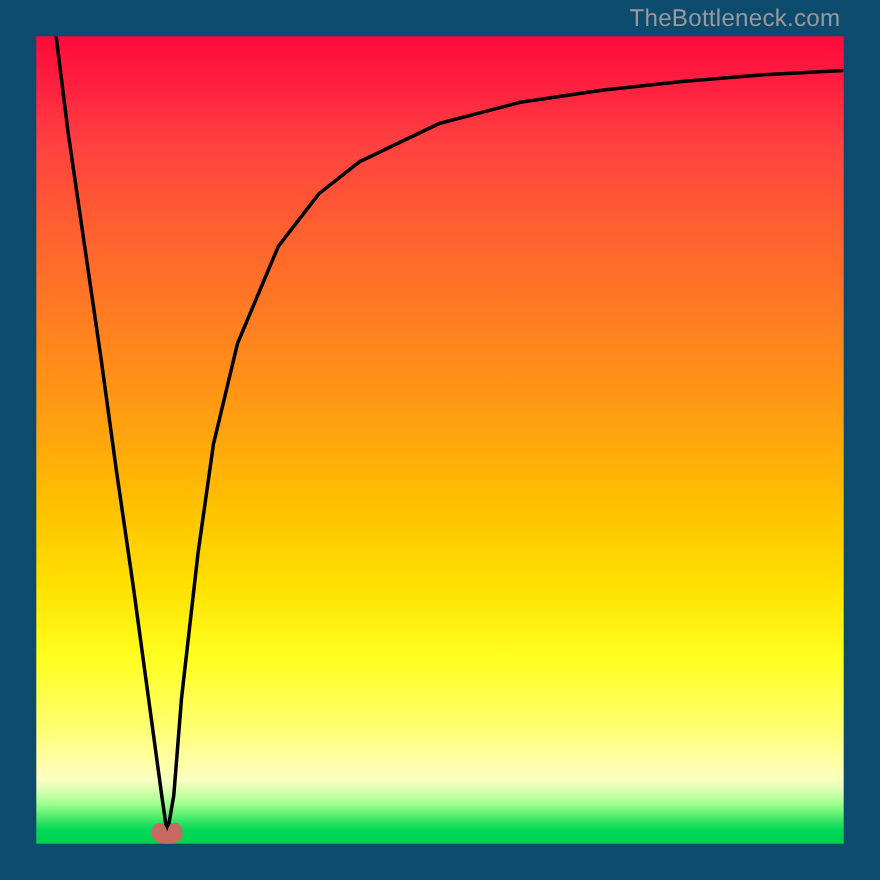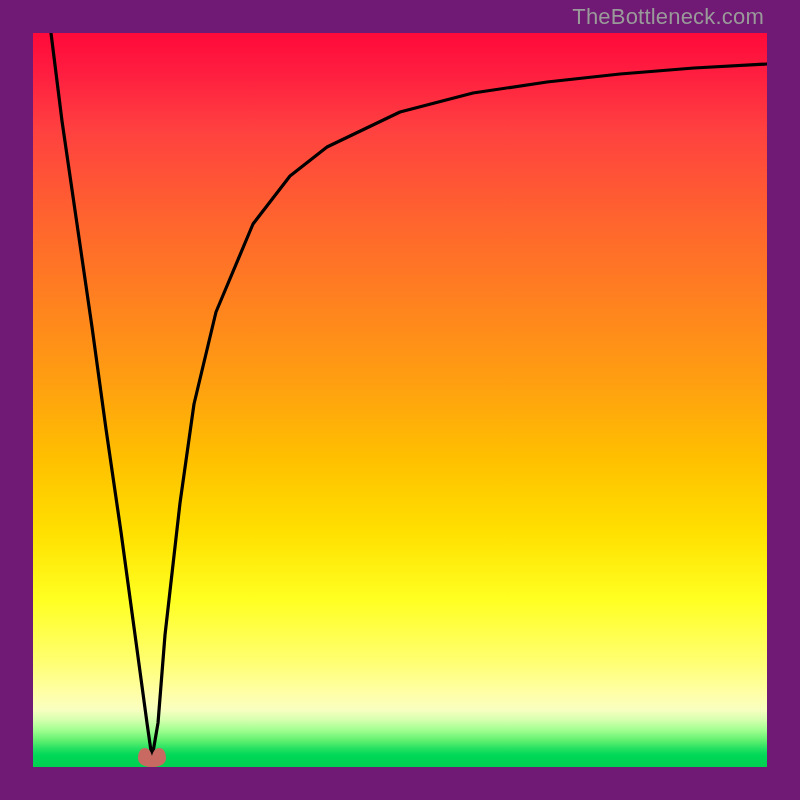--- a/index.html
+++ b/index.html
@@ -10,21 +10,21 @@
     background: #000;
     overflow: hidden;
     font-family: Arial, Helvetica, sans-serif;
   }
   .frame {
     position: absolute;
     left: 0;
     top: 0;
     width: 800px;
     height: 800px;
-    background: #701a75;
+    background: #0c4a6e;
   }
   .plot {
     position: absolute;
     left: 33px;
     top: 33px;
     width: 734px;
     height: 734px;
     background: linear-gradient(to bottom,
       #ff0a3a 0%,
       #ff2040 6%,

